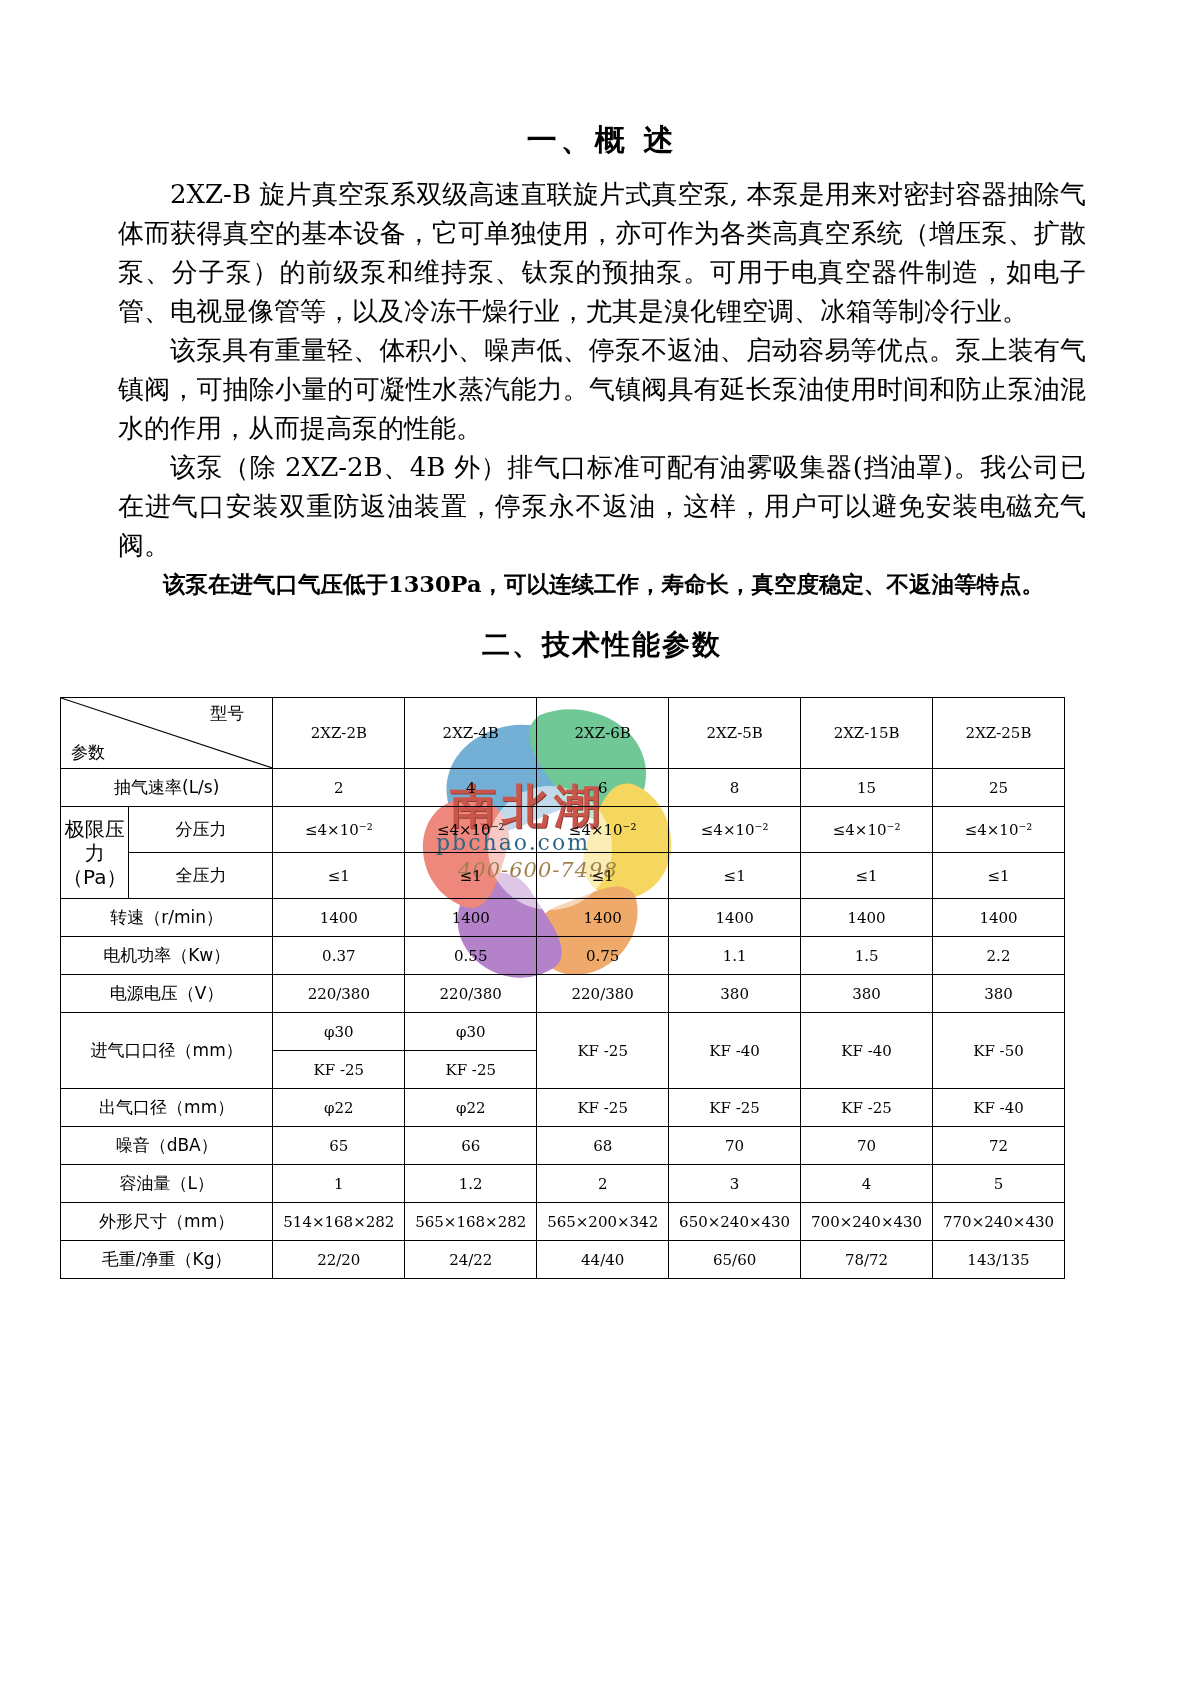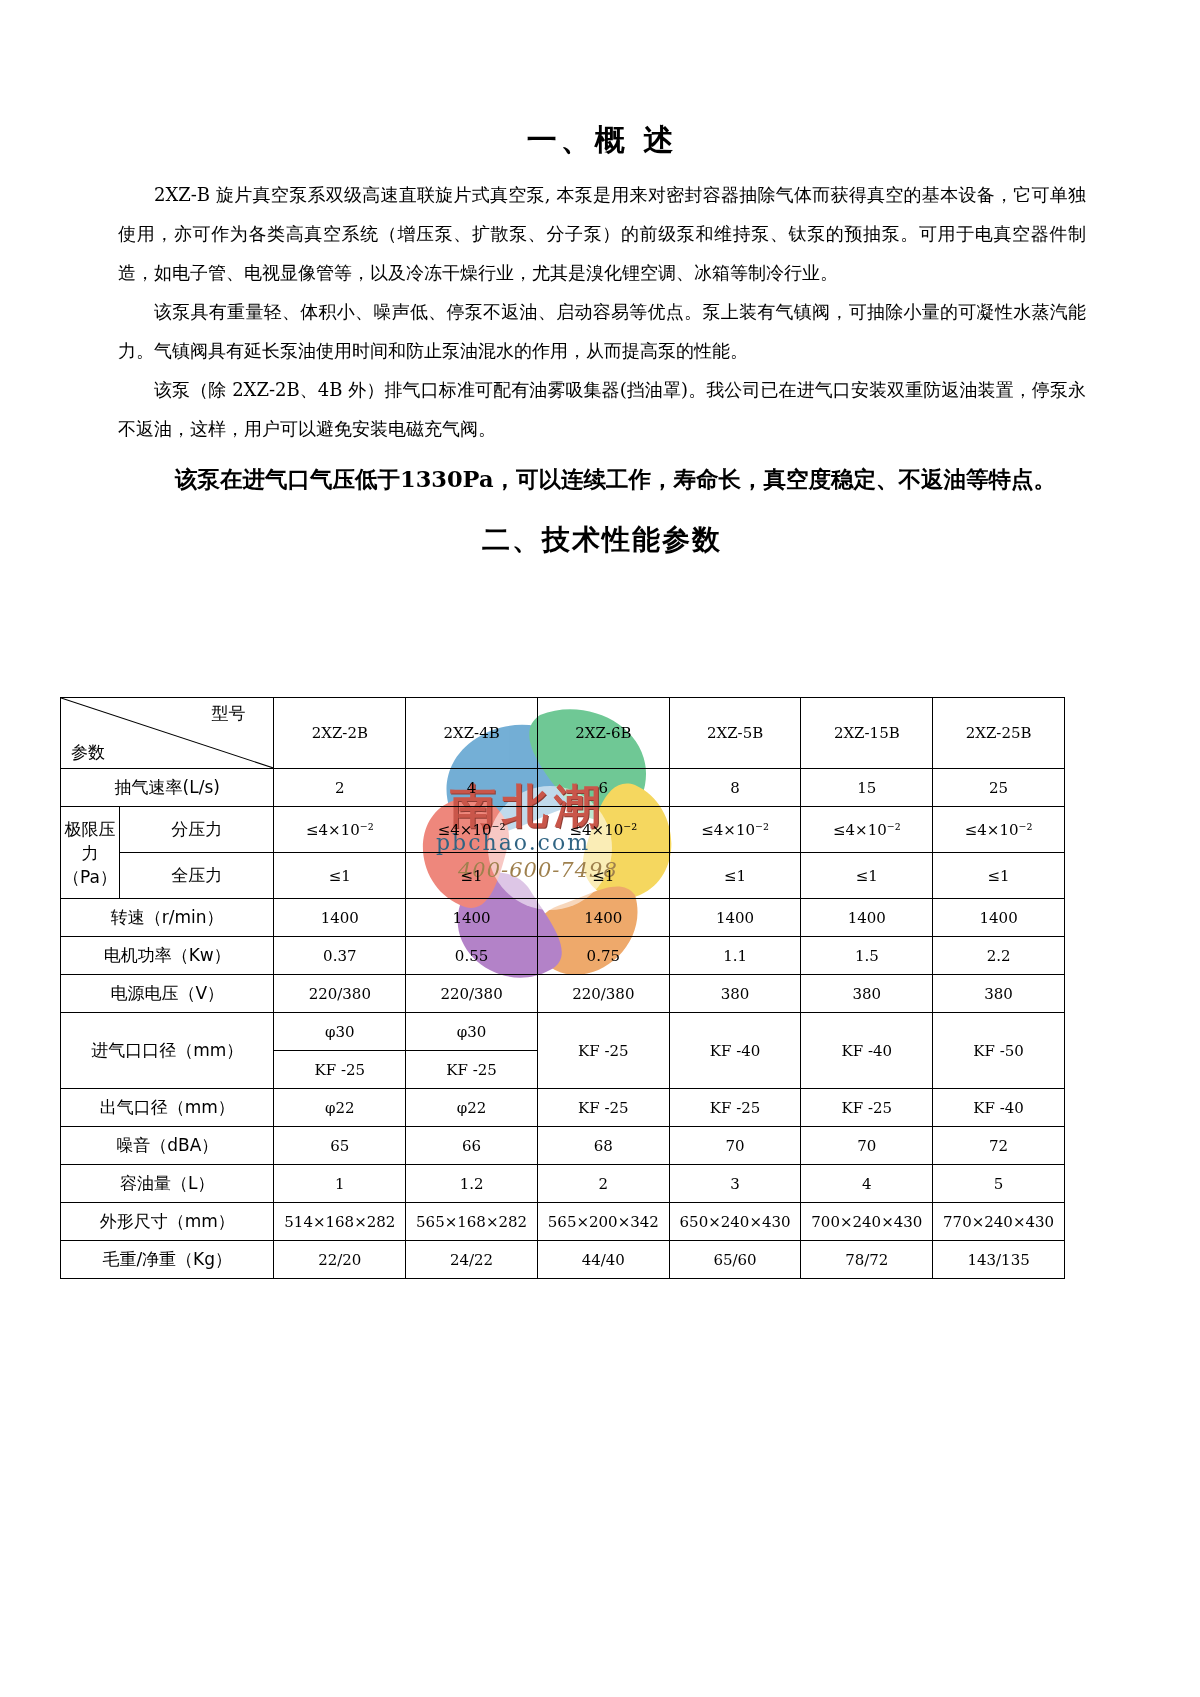--- a/index.html
+++ b/index.html
@@ -37,32 +37,32 @@
   }
   h1.section-title-2 {
     font-family: "DejaVu Sans", "Liberation Sans", sans-serif;
     font-weight: bold;
     font-size: 28px;
     text-align: center;
     margin: 22px 0 16px 0;
     letter-spacing: 2px;
   }
   p.para {
-    font-size: 18px;
+    font-size: 26px;
     line-height: 39px;
     margin: 0;
     text-indent: 2em;
     text-align: justify;
     text-justify: inter-ideograph;
   }
   p.para-bold {
     font-weight: bold;
     font-size: 22.5px;
     line-height: 39px;
-    margin: 12px;
+    margin: 0;
     text-indent: 2em;
     text-align: justify;
   }
 
   
   .watermark {
     position: absolute;
     left: 390px;
     top: 690px;
     width: 320px;
@@ -149,21 +149,21 @@
     top: 4px;
     font-size: 17px;
   }
   .corner .c-param {
     position: absolute;
     left: 10px;
     bottom: 4px;
     font-size: 17px;
   }
   .vert-lbl {
-    font-size: 17px;
+    font-size: 20px;
     line-height: 24px;
     width: 46px;
   }
 </style>
 </head>
 <body>
 
 <div class="page">
 
   <div class="content">

